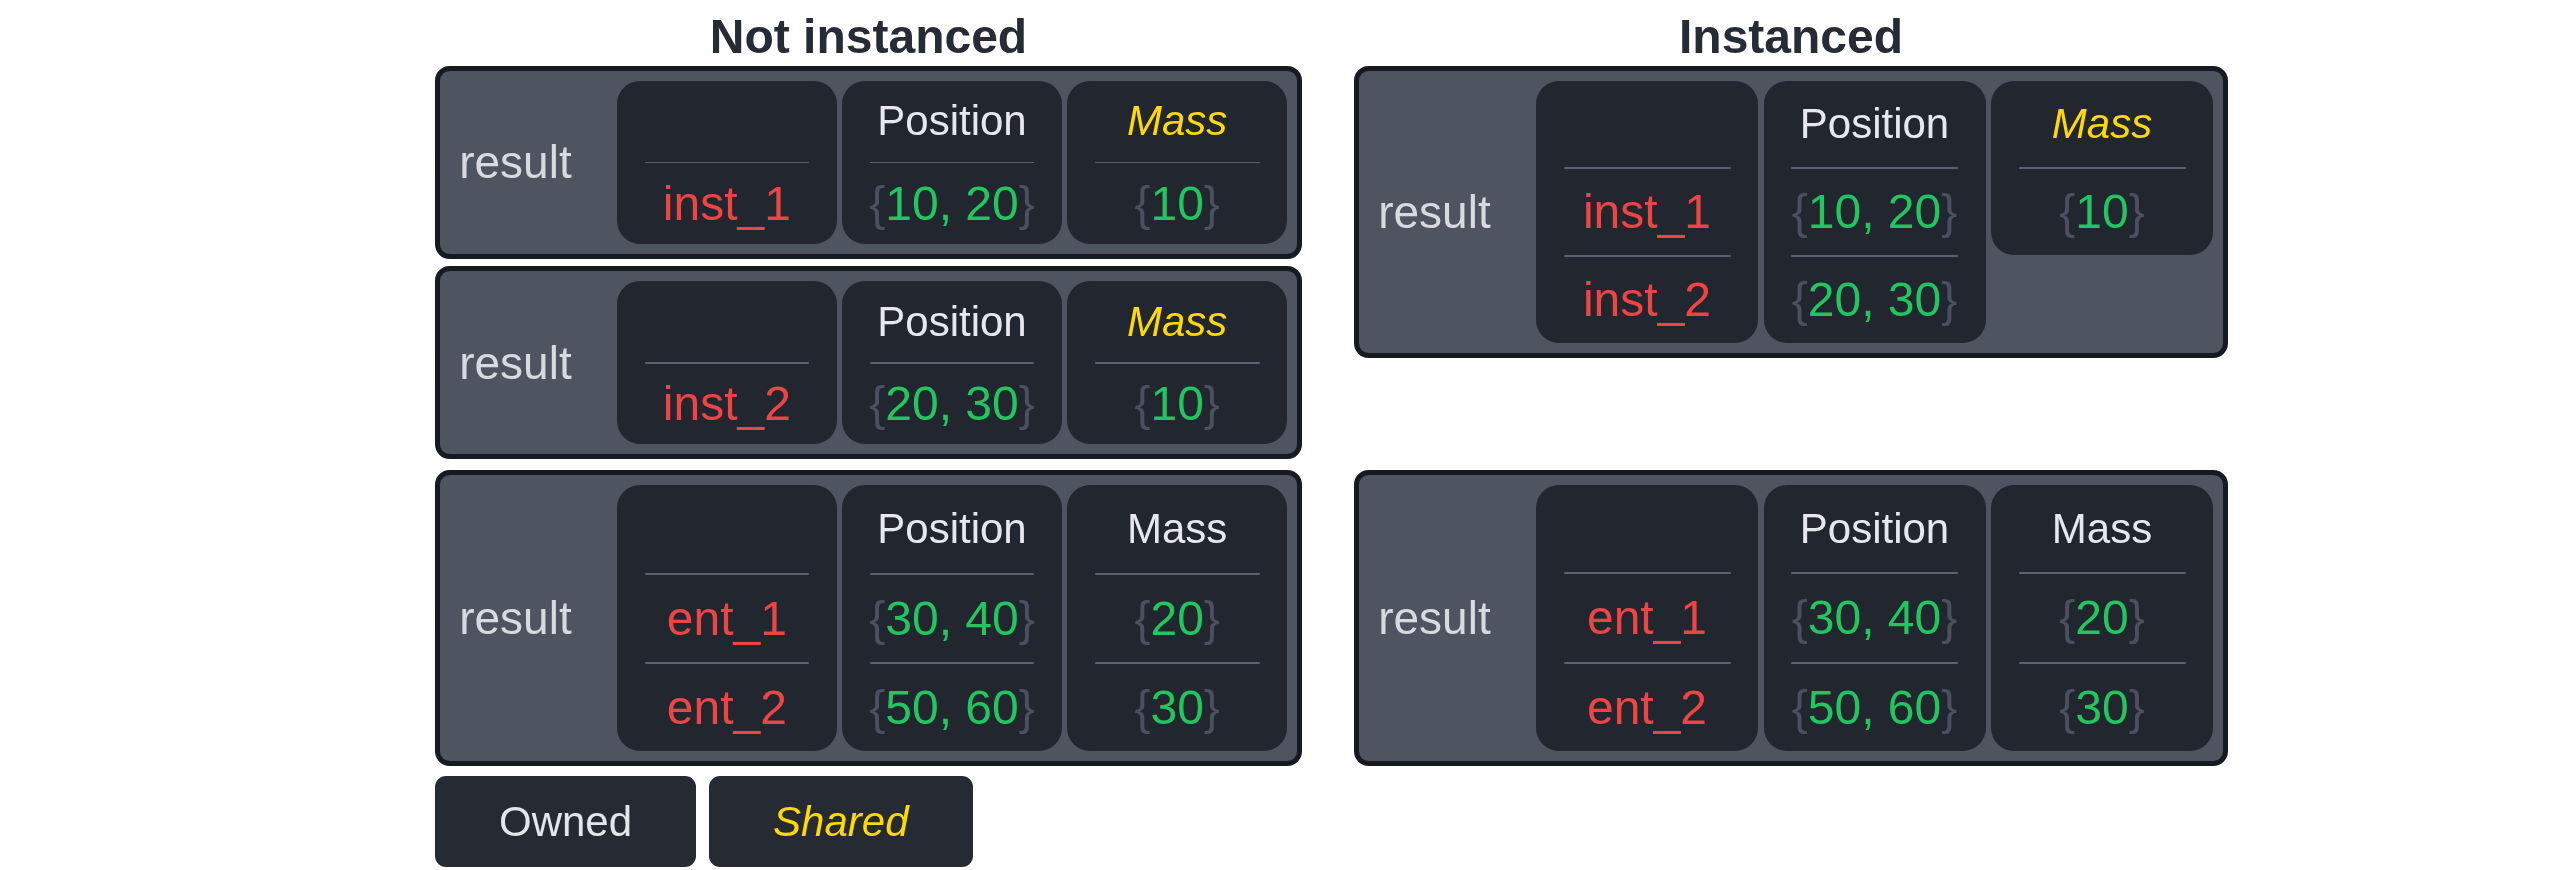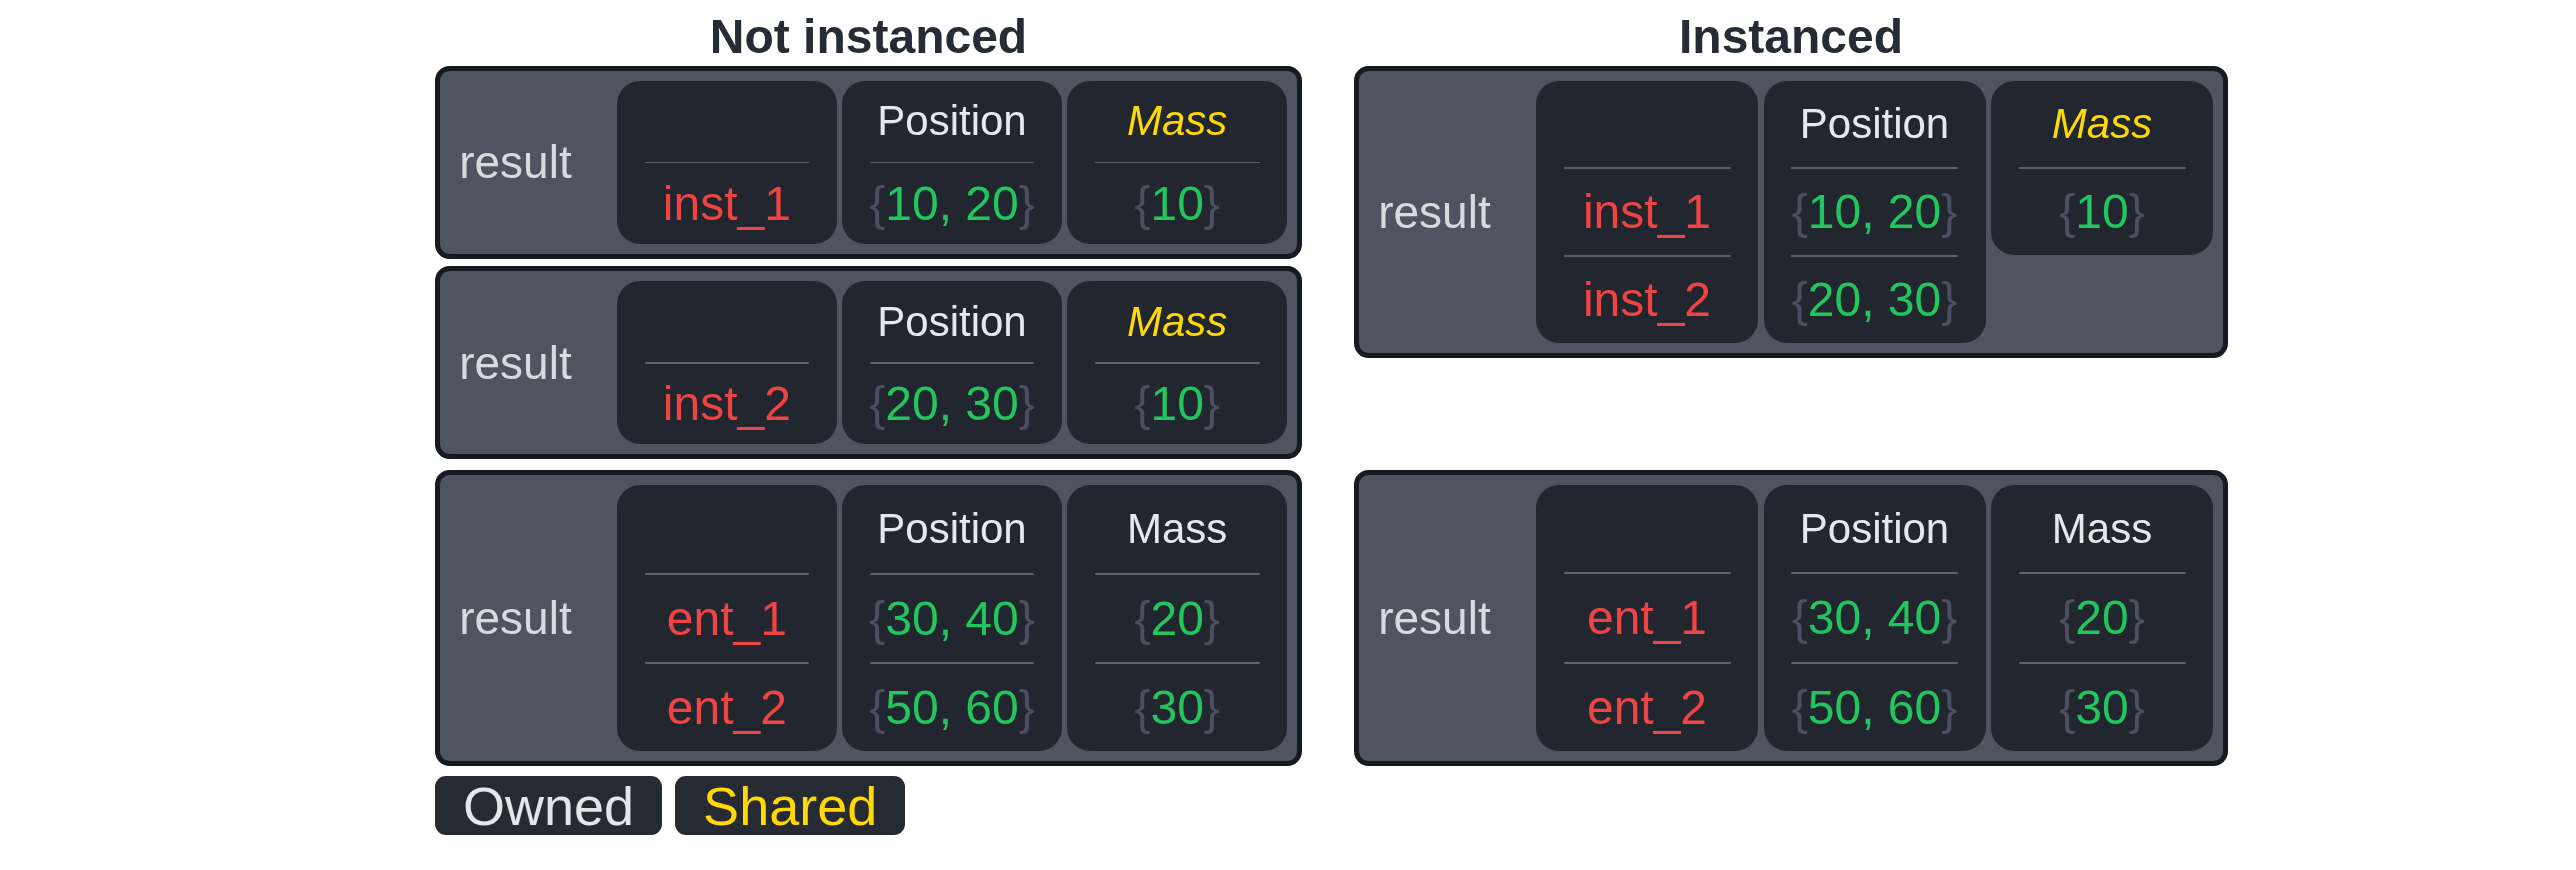--- a/index.html
+++ b/index.html
@@ -93,31 +93,31 @@
     border-radius: 0.9px;
   }
   .name { font-size: 48px; color: #ef4444; }
   .value { font-size: 48px; }
   .value .num { color: #22c55e; text-align: right; }
   .value .brace { color: #4a5060; }
 
   .legend { display: flex; gap: 13px; }
   .chip {
     box-sizing: border-box;
-    height: 59px;
+    height: 91px;
     border-radius: 11px;
     background: #262a33;
     display: flex;
     align-items: center;
     justify-content: center;
-    padding: 0 28px;
-    font-size: 54px;
+    padding: 0 64px;
+    font-size: 42px;
   }
   .chip-owned  { color: #e3e6ea; }
-  .chip-shared { color: #ffd903; }
+  .chip-shared { color: #ffd903; font-style: italic; }
 </style>
 </head>
 <body>
 
 <div class="wrap">
 
   <div class="col col-left">
     <div class="title">Not instanced</div>
 
     <div class="panel h-one mt2">

